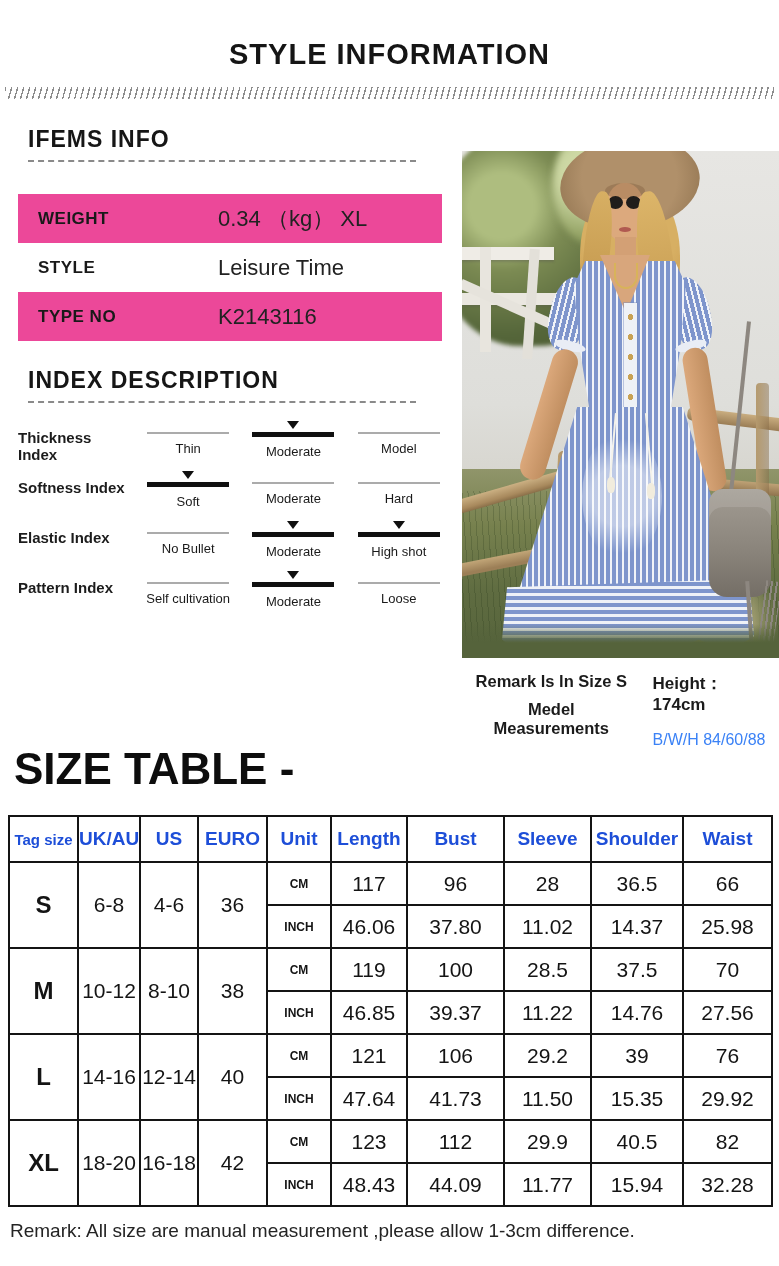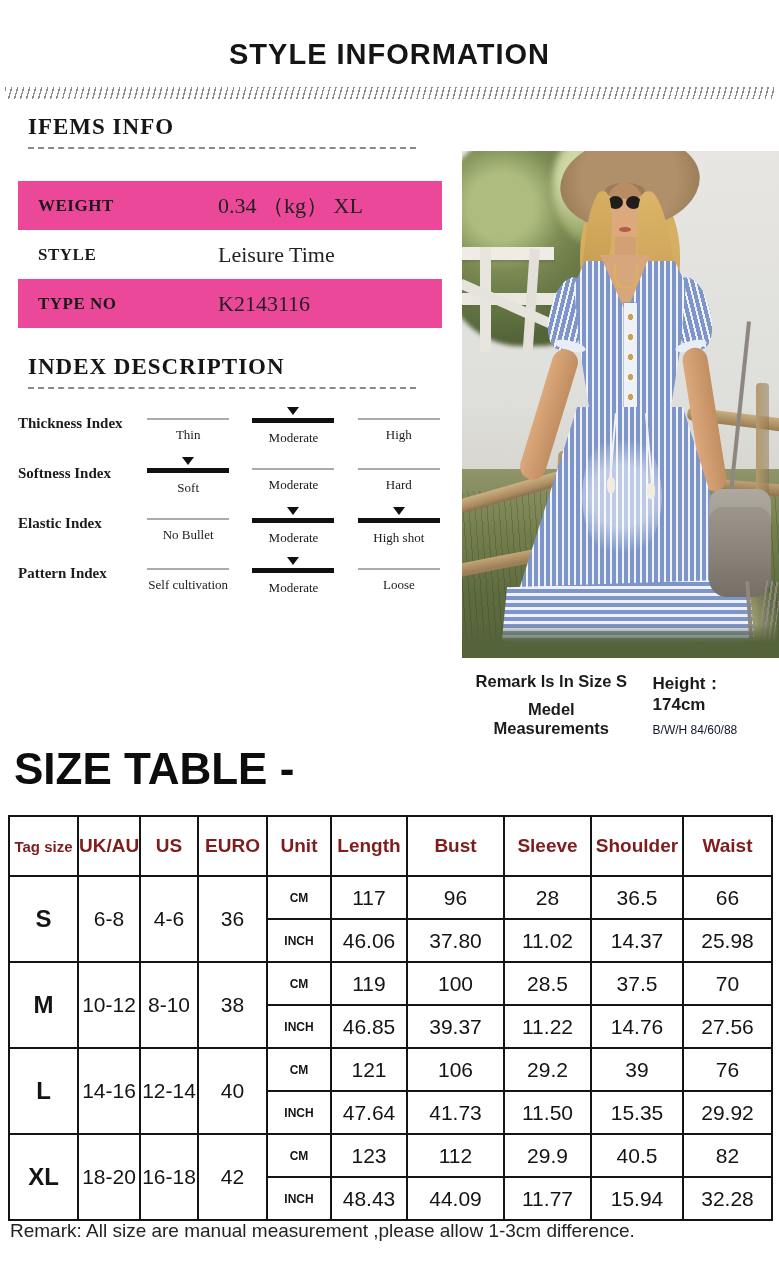--- a/index.html
+++ b/index.html
@@ -11,21 +11,21 @@
   
   .page-title {
     position:absolute; top:38px; left:0; width:100%;
     text-align:center; font-size:29px; font-weight:800; letter-spacing:1px; color:#151515;
   }
   .slash-divider {
     position:absolute; top:87px; left:5px; width:769px; height:12px;
     background:repeating-linear-gradient(105deg, #8c8c8c 0 1.4px, transparent 1.4px 5.8px);
   }
   
-  .left-col { position:absolute; left:18px; top:114px; width:424px;font-family:Liberation Serif, serif; }
+  .left-col { position:absolute; left:18px; top:126px; width:424px; }
   .sec-heading { font-size:23px; font-weight:800; letter-spacing:1px; color:#161616; padding-left:10px; }
   .dash-rule { border-bottom:2px dashed #8a8a8a; width:388px; margin:7px 0 0 10px; }
   .info-rows { margin-top:32px; }
   .info-row { display:flex; align-items:center; height:49px; }
   .info-row.shaded { background:#ec4899; }
   .info-label { width:200px; padding-left:20px; font-weight:bold; font-size:17px; letter-spacing:.5px; color:#191919; }
   .info-value { font-size:22px; color:#222; }
   
   .index-sec-heading { margin-top:26px; }
   .index-grid { margin-top:16px; }
@@ -125,26 +125,26 @@
   .ph-grass-front { left:0; bottom:0; width:100%; height:34px;
     background:linear-gradient(180deg, rgba(85,99,59,0), #55633b 55%);
   }
   
   .caption { position:absolute; left:468px; top:672px; width:311px; display:flex; }
   .cap-left { width:168px; text-align:center; }
   .cap-line1 { font-size:16.5px; font-weight:bold; color:#1b1b1b; }
   .cap-line2 { font-size:16.5px; font-weight:bold; color:#1b1b1b; margin-top:9px; }
   .cap-right { margin-left:18px; }
   .cap-height { font-size:17px; font-weight:bold; color:#1b1b1b; }
-  .cap-bwh { font-size:12px; color:#0f172a; margin-top:8px; }
+  .cap-bwh { font-size:16px; color:#3b82f6; margin-top:16px; }
   
   .size-heading { position:absolute; left:14px; top:744px; font-size:44px; font-weight:800; letter-spacing:0; color:#0d0d0d; }
   table.size { position:absolute; left:8px; top:815px; width:763px; border-collapse:collapse; table-layout:fixed; }
   table.size th, table.size td { border:2px solid #141414; text-align:center; vertical-align:middle; padding:0; }
-  table.size th { height:60px; font-size:19px; font-weight:bold; color:#7f1d1d; }
+  table.size th { height:46px; font-size:19px; font-weight:bold; color:#1d4ed8; }
   table.size th.small { font-size:15px; }
   table.size td { height:43px; font-size:21px; font-weight:normal; color:#141414; }
   table.size td.tag { font-size:24px; font-weight:bold; }
   table.size td.unit { font-size:12px; font-weight:bold; }
   
   .remark { position:absolute; left:10px; top:1220px; font-size:19px; color:#242424; }
 </style>
 </head>
 <body>
 
@@ -183,21 +183,21 @@
         <div class="ilabel">Thin</div>
       </div>
       <div class="iopt">
         <span class="tri on"></span>
         <div class="ibar on"></div>
         <div class="ilabel">Moderate</div>
       </div>
       <div class="iopt">
         <span class="tri"></span>
         <div class="ibar"></div>
-        <div class="ilabel">High</div>
+        <div class="ilabel">Model</div>
       </div>
     </div>
 
     <div class="index-row">
       <div class="index-label">Softness Index</div>
       <div class="iopt">
         <span class="tri on"></span>
         <div class="ibar on"></div>
         <div class="ilabel">Soft</div>
       </div>

